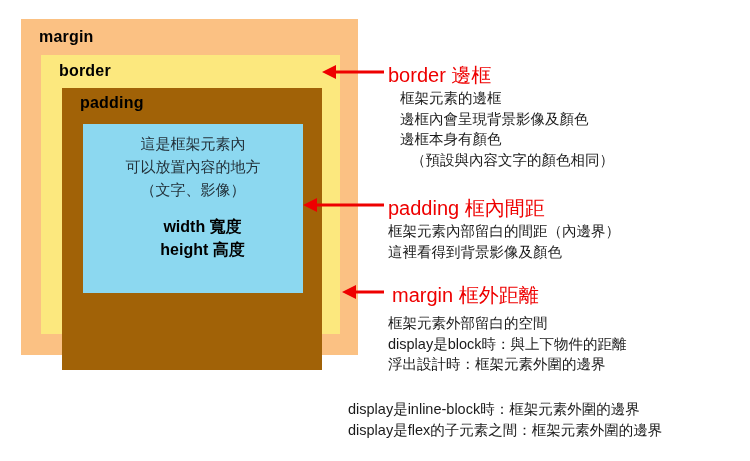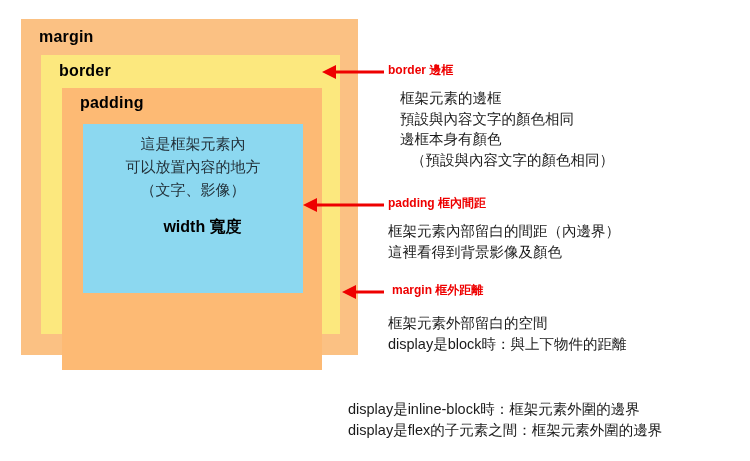--- a/index.html
+++ b/index.html
@@ -34,21 +34,21 @@
     height: 279px;
     background: #fce87e;           
     box-sizing: border-box;
   }
   #padding-box {
     position: absolute;
     left: 21px;
     top: 33px;
     width: 260px;
     height: 282px;
-    background: #fdba74;           
+    background: #a16207;           
     box-sizing: border-box;
   }
   #content-box {
     position: absolute;
     left: 21px;
     top: 36px;
     width: 220px;
     height: 169px;
     background: #8cd8f0;           
     box-sizing: border-box;
@@ -93,22 +93,22 @@
   .arrow {
     position: absolute;
     height: 16px;
     pointer-events: none;
   }
   .arrow svg { display: block; }
 
   
   .annot-title {
     position: absolute;
-    font-size: 12px;
-    font-weight: bold;
+    font-size: 20px;
+    font-weight: normal;
     color: #ee0000;
     white-space: nowrap;
   }
   .annot-body {
     position: absolute;
     font-size: 14.5px;
     line-height: 20.5px;
     color: #1a1a1a;
     white-space: nowrap;
   }
@@ -140,20 +140,21 @@
 
     <div id="padding-box">
       <span class="layer-label" id="padding-label">padding</span>
 
       <div id="content-box">
         <span class="content-line">這是框架元素內</span>
         <span class="content-line">可以放置內容的地方</span>
         <span class="content-line">（文字、影像）</span>
         <span id="content-gap"></span>
         <span class="content-strong">width 寬度</span>
+        <span class="content-strong">height 高度</span>
       </div>
     </div>
   </div>
 </div>
 
 <div class="arrow" style="left:320px; top:64px; width:66px;">
   <svg width="66" height="16" viewBox="0 0 66 16">
     <line x1="64" y1="8" x2="14" y2="8" stroke="#ee0000" stroke-width="3"></line>
     <polygon points="2,8 16,1 16,15" fill="#ee0000"></polygon>
   </svg>
@@ -169,37 +170,40 @@
 <div class="arrow" style="left:340px; top:284px; width:46px;">
   <svg width="46" height="16" viewBox="0 0 46 16">
     <line x1="44" y1="8" x2="14" y2="8" stroke="#ee0000" stroke-width="3"></line>
     <polygon points="2,8 16,1 16,15" fill="#ee0000"></polygon>
   </svg>
 </div>
 
 <div class="annot-title" id="annot-border-title">border 邊框</div>
 <div class="annot-body" id="annot-border-body">
   <span class="ln">框架元素的邊框</span>
-  <span class="ln">預設與內容文字的顏色相同</span>
+  <span class="ln">邊框內會呈現背景影像及顏色</span>
   <span class="ln">邊框本身有顏色</span>
   <span class="ln indent">（預設與內容文字的顏色相同）</span>
 </div>
 
 <div class="annot-title" id="annot-padding-title">padding 框內間距</div>
 <div class="annot-body" id="annot-padding-body">
   <span class="ln">框架元素內部留白的間距（內邊界）</span>
   <span class="ln">這裡看得到背景影像及顏色</span>
 </div>
 
 <div class="annot-title" id="annot-margin-title">margin 框外距離</div>
 <div class="annot-body" id="annot-margin-body">
   <span class="ln">框架元素外部留白的空間</span>
   <span class="ln">
     <span>display是block時：</span><span class="ul">與上下物件的距離</span>
   </span>
+  <span class="ln">
+    <span>浮出設計時：</span><span class="ul">框架元素外圍的邊界</span>
+  </span>
 </div>
 
 <div class="annot-body" id="annot-extra-body">
   <span class="ln">
     <span>display是inline-block時：</span><span class="ul">框架元素外圍的邊界</span>
   </span>
   <span class="ln">
     <span>display是flex的子元素之間：</span><span class="ul">框架元素外圍的邊界</span>
   </span>
 </div>

